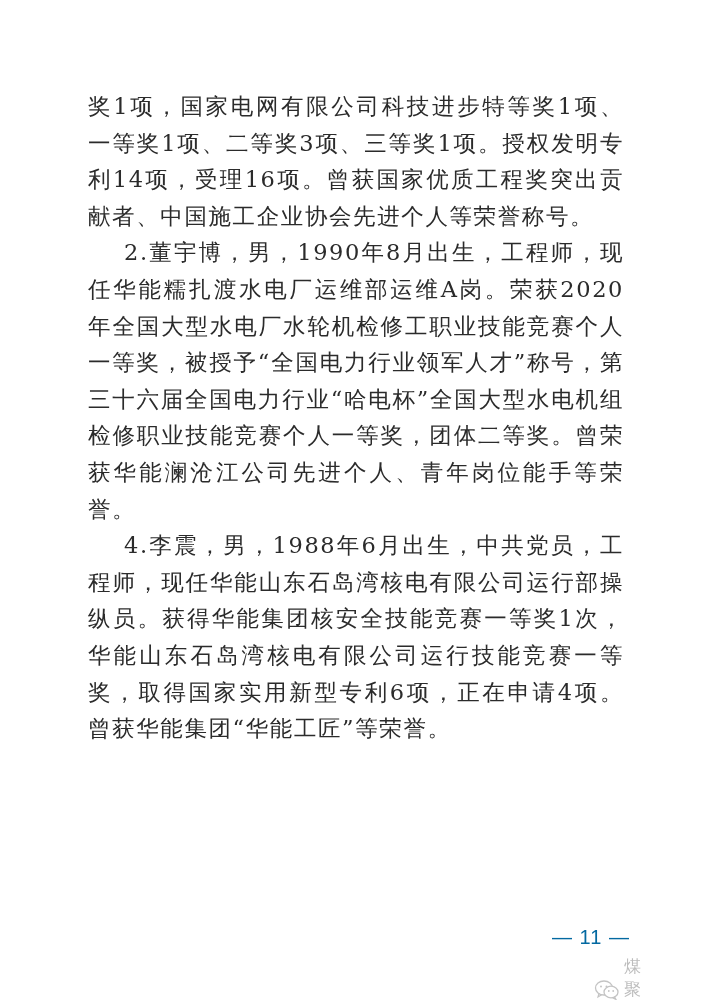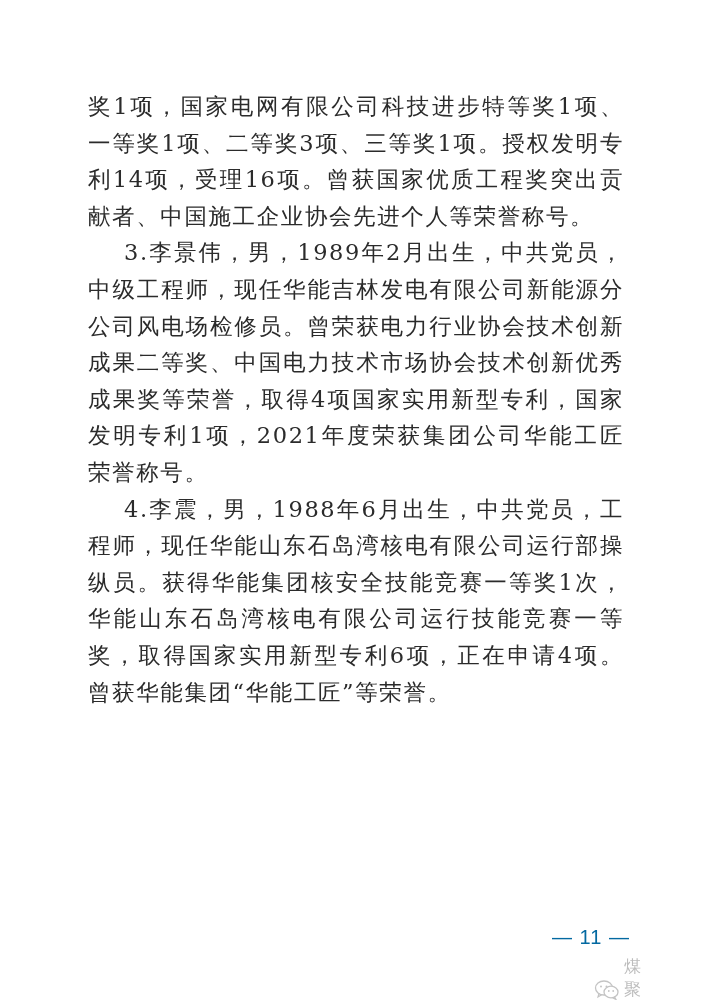--- a/index.html
+++ b/index.html
@@ -26,21 +26,21 @@
     color: #bdbdbd; font-size: 17px; font-family: Liberation Serif, serif;
   }
   .watermark svg { display: block; }
 </style>
 </head>
 <body>
 
 <div class="page">
   <div class="content">
     <p class="para">奖1项，国家电网有限公司科技进步特等奖1项、一等奖1项、二等奖3项、三等奖1项。授权发明专利14项，受理16项。曾获国家优质工程奖突出贡献者、中国施工企业协会先进个人等荣誉称号。</p>
-    <p class="para indent">3.李景伟，男，1989年2月出生，中共党员，中级工程师，现任华能吉林发电有限公司新能源分公司风电场检修员。曾荣获电力行业协会技术创新成果二等奖、中国电力技术市场协会技术创新优秀成果奖等荣誉，取得4项国家实用新型专利，国家发明专利1项，2021年度荣获集团公司华能工匠荣誉称号。</p>
+    <p class="para indent">2.董宇博，男，1990年8月出生，工程师，现任华能糯扎渡水电厂运维部运维A岗。荣获2020年全国大型水电厂水轮机检修工职业技能竞赛个人一等奖，被授予“全国电力行业领军人才”称号，第三十六届全国电力行业“哈电杯”全国大型水电机组检修职业技能竞赛个人一等奖，团体二等奖。曾荣获华能澜沧江公司先进个人、青年岗位能手等荣誉。</p>
     <p class="para indent">4.李震，男，1988年6月出生，中共党员，工程师，现任华能山东石岛湾核电有限公司运行部操纵员。获得华能集团核安全技能竞赛一等奖1次，华能山东石岛湾核电有限公司运行技能竞赛一等奖，取得国家实用新型专利6项，正在申请4项。曾获华能集团“华能工匠”等荣誉。</p>
 
   </div>
 
   <div class="page-number">— 11 —</div>
 
   <div class="watermark">
     <span>
       <svg width="26" height="22" viewBox="0 0 26 22">
         <ellipse cx="10" cy="9" rx="8.5" ry="7" fill="none" stroke="#c4c4c4" stroke-width="1.3"></ellipse>

